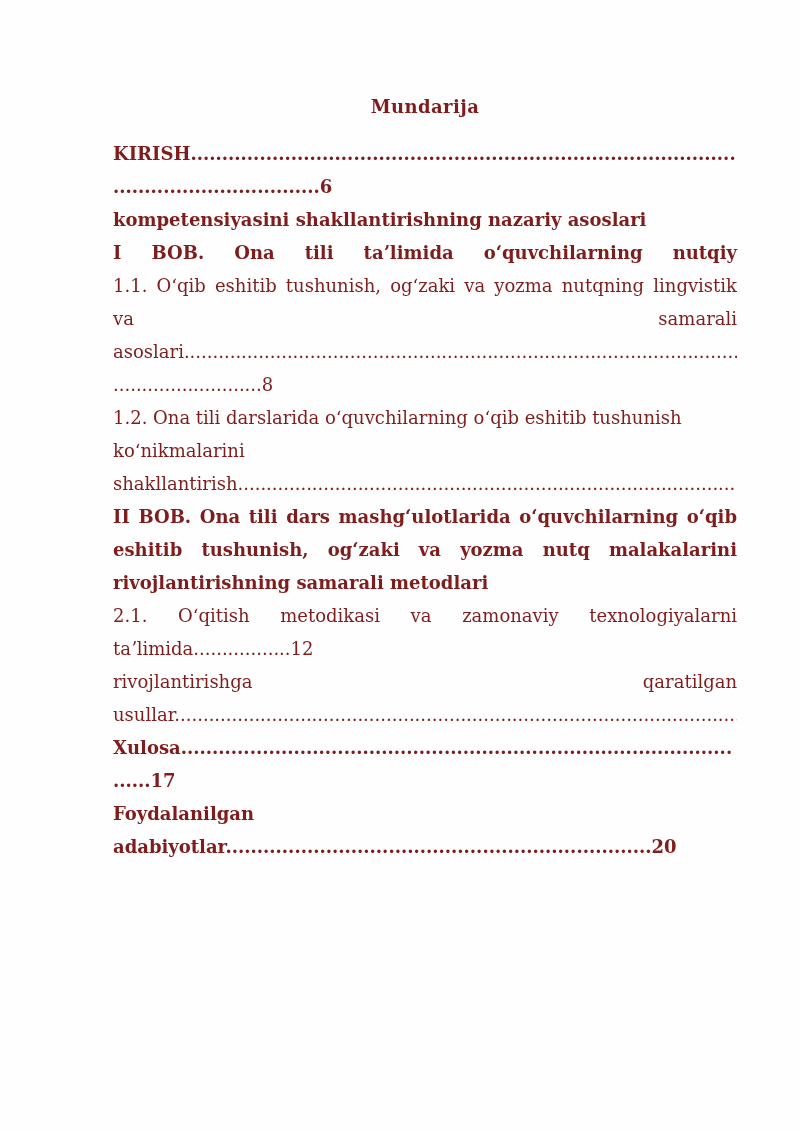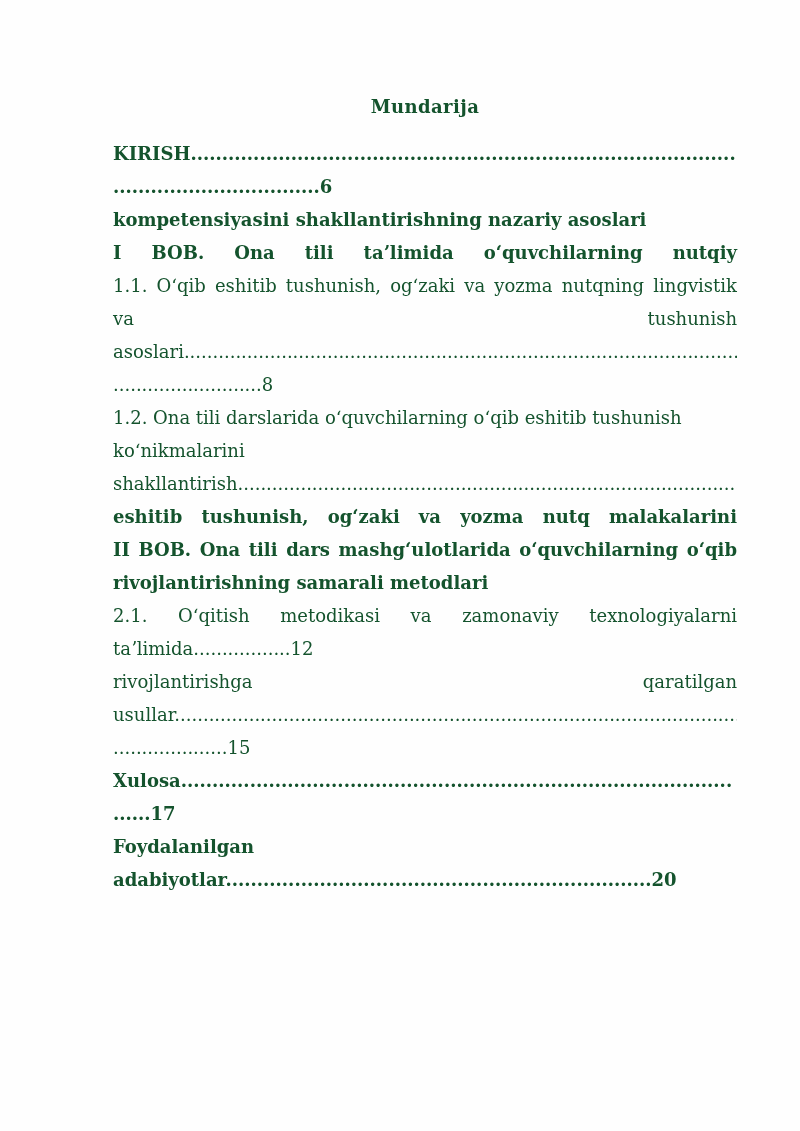--- a/index.html
+++ b/index.html
@@ -11,21 +11,21 @@
     overflow: hidden;
   }
   .content {
     position: absolute;
     left: 113px;
     top: 90px;
     width: 624px;
     font-family: "DejaVu Serif", "Liberation Serif", serif;
     font-size: 18px;
     line-height: 33px;
-    color: #14532d;
+    color: #7f1d1d;
   }
   .title {
     text-align: center;
     font-weight: bold;
     letter-spacing: 0.4px;
     margin-bottom: 14px;
   }
   .line {
     white-space: nowrap;
   }
@@ -46,38 +46,37 @@
   <div class="content">
     <div class="title">Mundarija</div>
 
     <div class="line bold clip">KIRISH...................................................................................................................................</div>
     <div class="line bold">.................................6</div>
 
     <div class="line bold">kompetensiyasini shakllantirishning nazariy asoslari</div>
     <div class="line bold stretch">I BOB. Ona tili taʼlimida oʻquvchilarning nutqiy</div>
 
     <div class="line stretch">1.1. Oʻqib eshitib tushunish, ogʻzaki va yozma nutqning lingvistik</div>
-    <div class="line stretch">va tushunish</div>
+    <div class="line stretch">va samarali</div>
     <div class="line clip">asoslari.....................................................................................................................................</div>
     <div class="line">..........................8</div>
 
     <div class="line">1.2. Ona tili darslarida oʻquvchilarning oʻqib eshitib tushunish</div>
     <div class="line">koʻnikmalarini</div>
     <div class="line clip">shakllantirish..........................................................................................................................</div>
 
+    <div class="line bold stretch">II BOB. Ona tili dars mashgʻulotlarida oʻquvchilarning oʻqib</div>
     <div class="line bold stretch">eshitib tushunish, ogʻzaki va yozma nutq malakalarini</div>
-    <div class="line bold stretch">II BOB. Ona tili dars mashgʻulotlarida oʻquvchilarning oʻqib</div>
     <div class="line bold">rivojlantirishning samarali metodlari</div>
 
     <div class="line stretch">2.1. Oʻqitish metodikasi va zamonaviy texnologiyalarni</div>
     <div class="line">taʼlimida.................12</div>
 
     <div class="line stretch">rivojlantirishga qaratilgan</div>
     <div class="line clip">usullar......................................................................................................................................</div>
-    <div class="line">....................15</div>
 
     <div class="line bold">Xulosa........................................................................................</div>
     <div class="line bold">......17</div>
 
     <div class="line bold">Foydalanilgan</div>
     <div class="line bold">adabiyotlar....................................................................20</div>
   </div>
 </div>
 
 </body></html>

